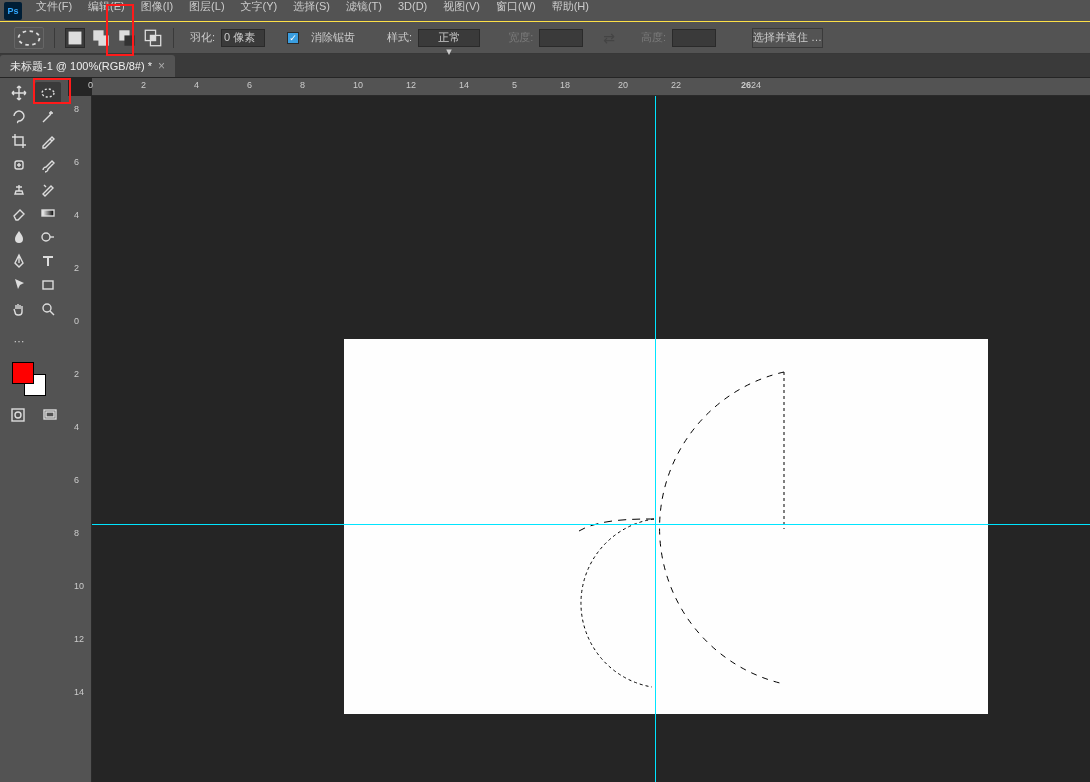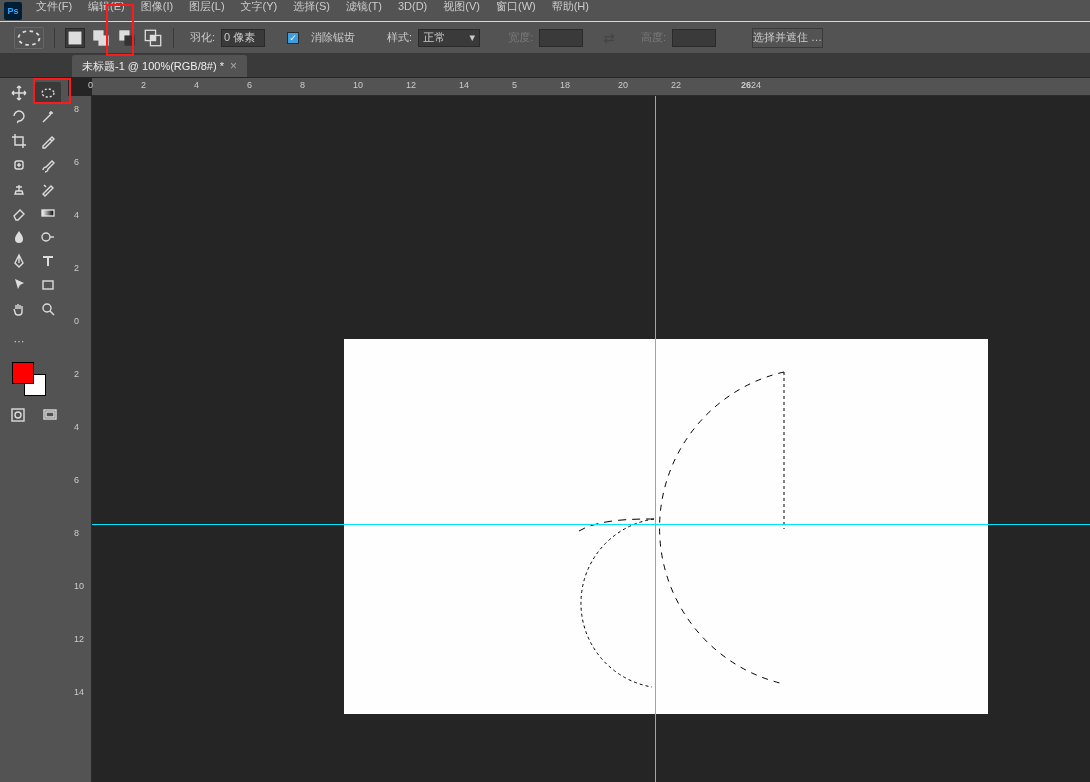--- a/index.html
+++ b/index.html
@@ -11,27 +11,27 @@
 .menubar .mitem { padding:0 8px; height:31px; line-height:22px; cursor:default; }
 
 
 .optbar { height:32px; background:#535353; display:flex; align-items:center; padding-left:14px; gap:6px; border-bottom:1px solid #383838; }
 .tool-ind { width:30px; height:22px; display:flex; align-items:center; justify-content:center; border:1px solid #666; border-radius:2px; }
 .sel-btn { width:20px; height:20px; display:flex; align-items:center; justify-content:center; background:#535353; border:1px solid #535353; }
 .sel-btn.active { background:#3a3a3a; border:1px solid #2a2a2a; }
 .optlabel { color:#ccc; font-size:11px; margin-left:6px; }
 .optinput { width:44px; height:18px; background:#3a3a3a; border:1px solid #2a2a2a; color:#ccc; font-size:11px; padding:0 2px; }
 .chk { width:12px; height:12px; background:#3a9ee0; border:1px solid #2a2a2a; display:flex; align-items:center; justify-content:center; color:#fff; font-size:9px; }
-.select { width:62px; height:18px; background:#3a3a3a; border:1px solid #2a2a2a; color:#ccc; font-size:11px; display:flex; align-items:center; justify-content:space-between; padding:0 4px; }
+.select { width:62px; height:18px; background:#3a3a3a; border:1px solid #2a2a2a; color:#ccc; font-size:11px; display:flex; align-items:center; justify-content:space-between; padding:0 4px;flex-direction:column; }
 .dim { color:#7a7a7a; }
 .optbutton { padding:0 0; height:20px; background:#535353; border:1px solid #3a3a3a; display:flex; align-items:center; }
 .sep { width:1px; height:20px; background:#3a3a3a; margin:0 4px; }
 
 
-.tabrow { height:24px; background:#3a3a3a; display:flex; align-items:flex-end; padding-left:72px; border-bottom:1px solid #252525; }
+.tabrow { height:24px; background:#3a3a3a; display:flex; align-items:flex-end; border-bottom:1px solid #252525; }
 .tab { background:#535353; height:22px; display:flex; align-items:center; padding:0 10px; gap:6px; font-size:11px; color:#eee; border-top-left-radius:3px; border-top-right-radius:3px; }
 .tab .close { color:#aaa; font-size:12px; }
 
 
 .toolbox { position:absolute; left:0; top:78px; width:68px; background:#535353; display:grid; grid-template-columns:1fr 1fr; gap:2px; padding:4px 6px; }
 .tool { width:26px; height:22px; display:flex; align-items:center; justify-content:center; border-radius:2px; position:relative; }
 .tool svg { width:16px; height:16px; stroke:#ddd; fill:none; stroke-width:1.4; }
 .tool.sel { background:#3a3a3a; }
 .toolcolors { grid-column:1/3; padding-top:10px; position:relative; height:44px; }
 .swatch-fg { width:22px; height:22px; background:#ff0000; border:1px solid #000; position:absolute; left:6px; top:8px; z-index:2; }

